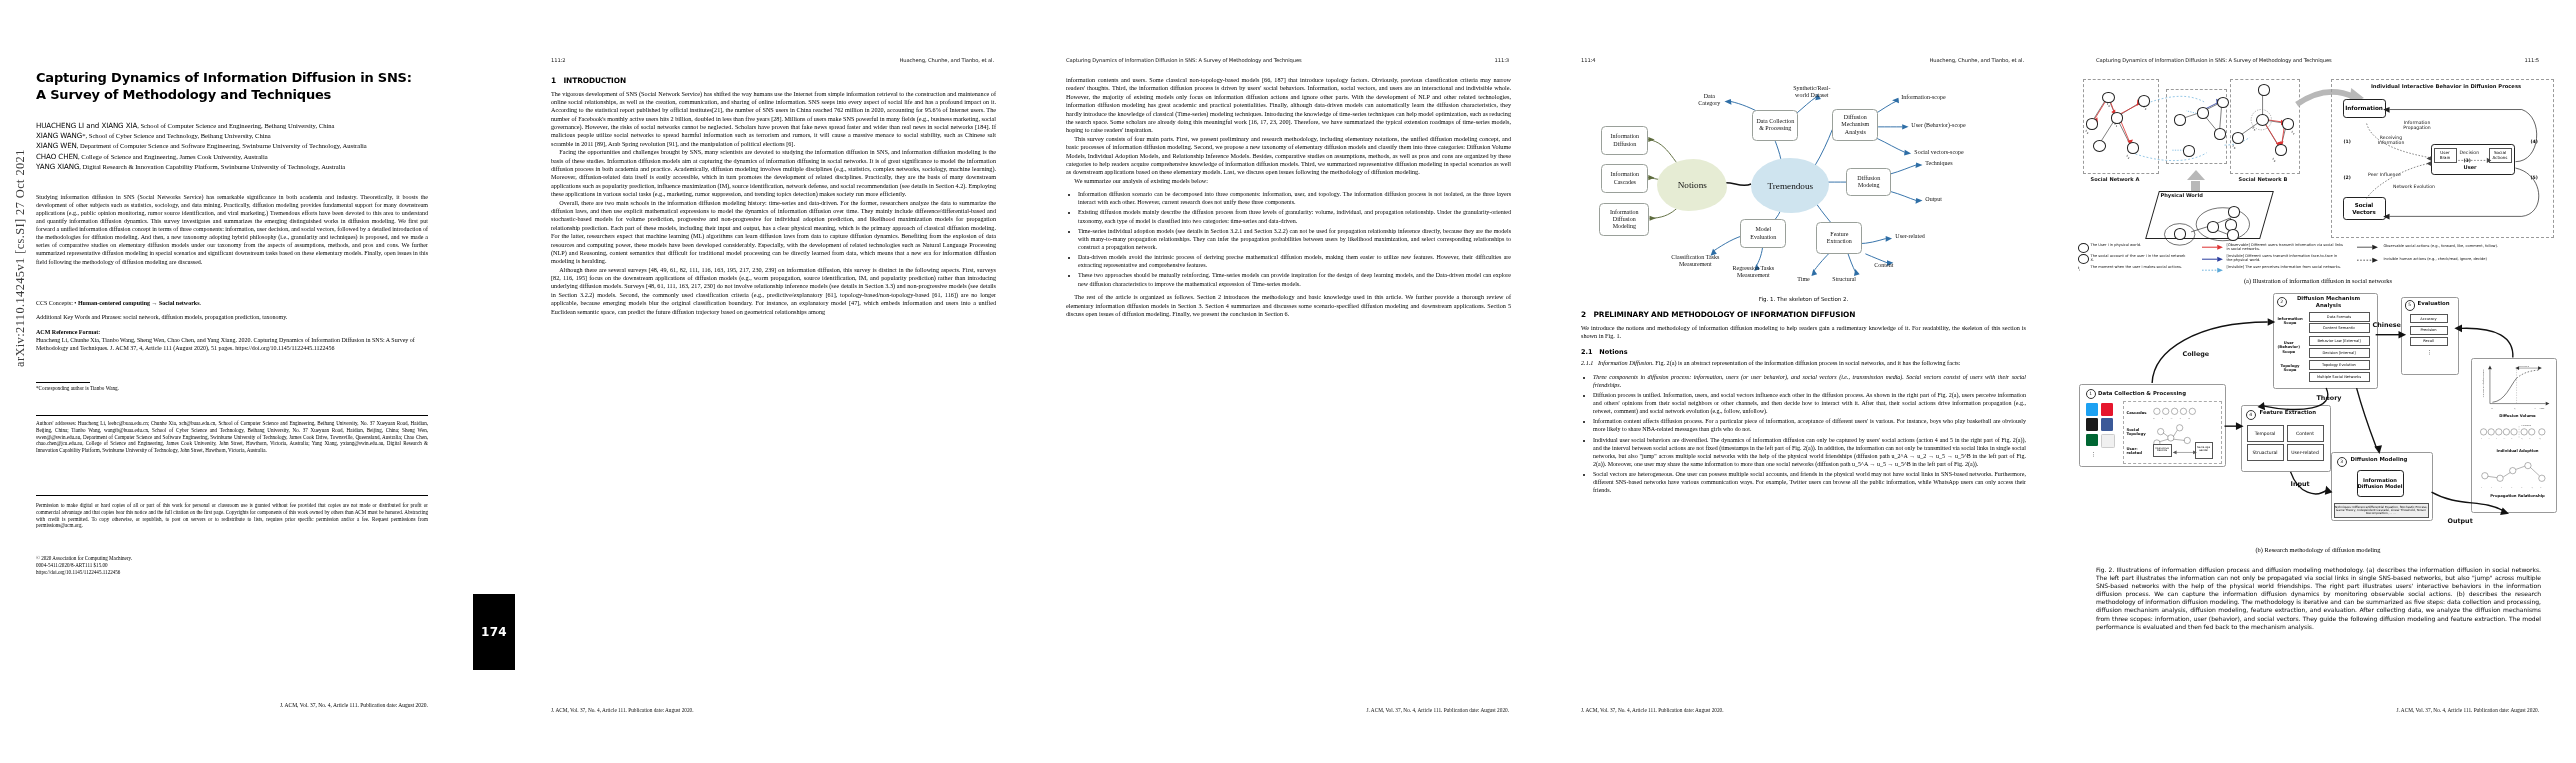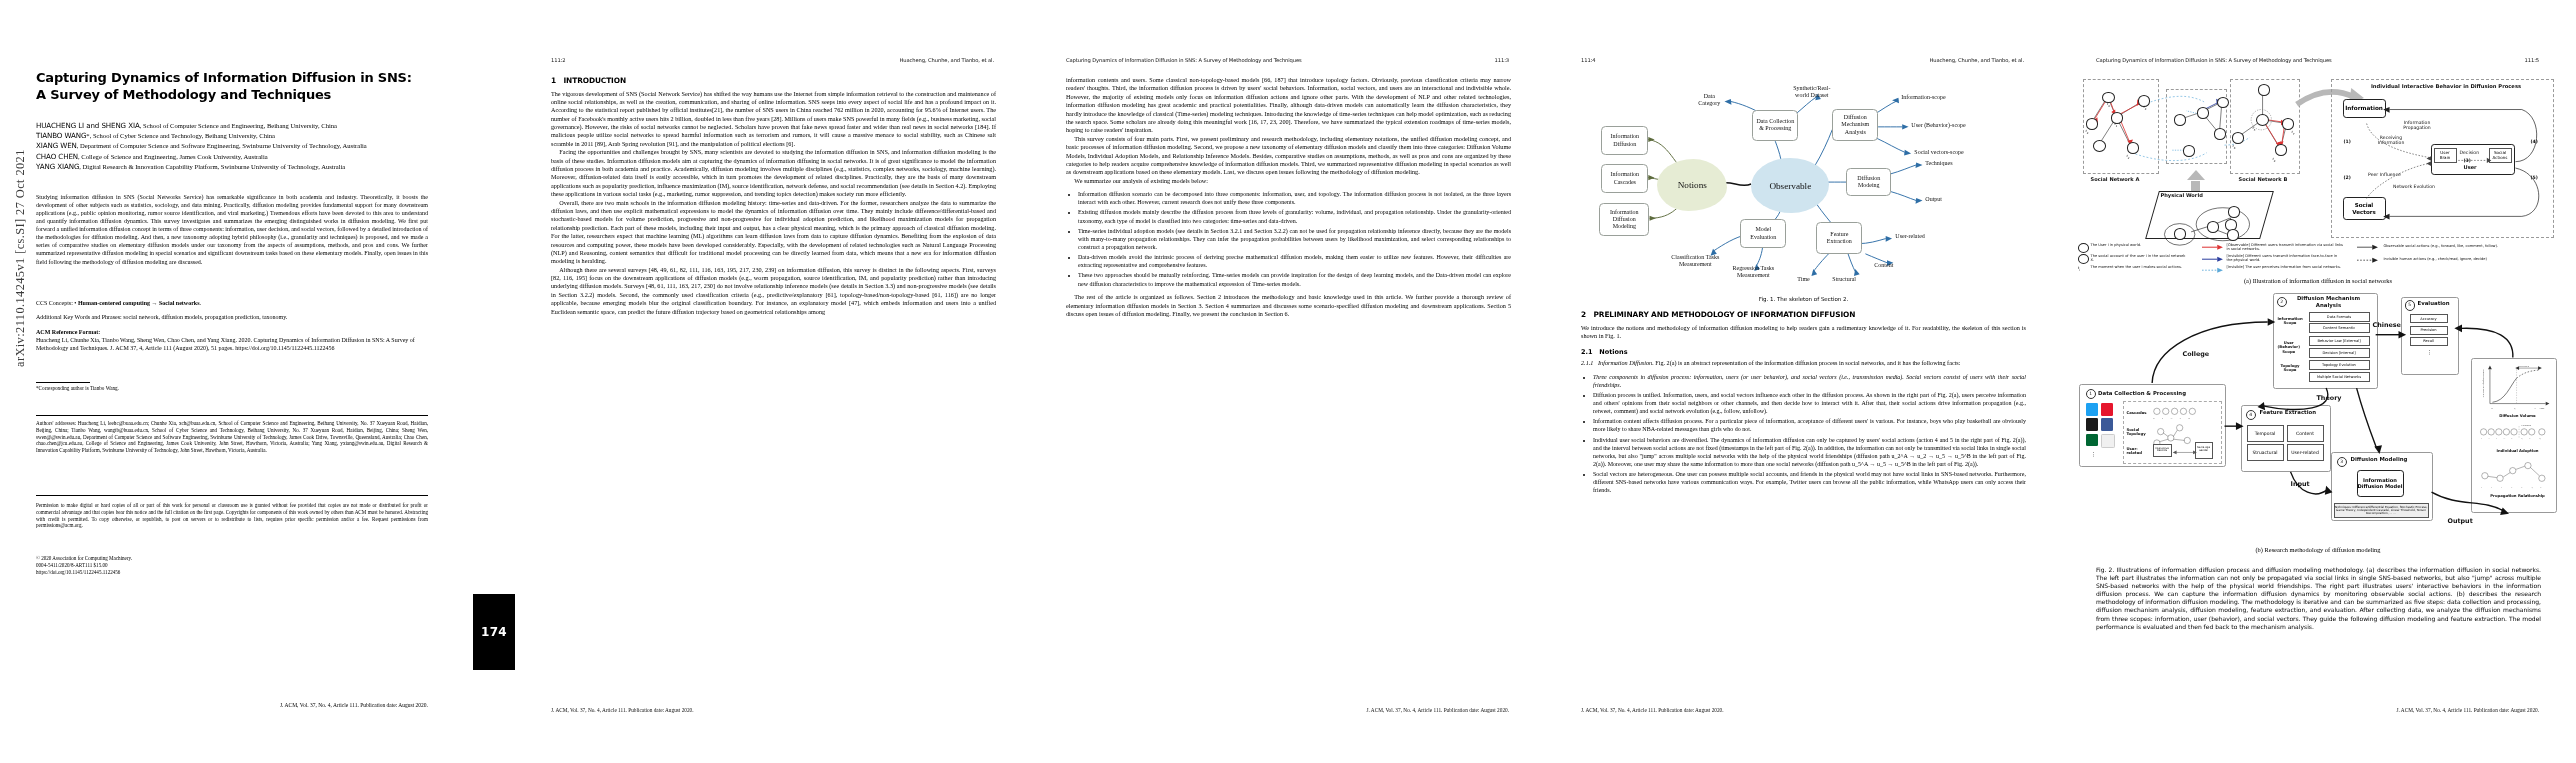--- a/index.html
+++ b/index.html
@@ -103,22 +103,22 @@
 
 <div id="sheet">
 
   <div class="page p1">
 
     <div class="arxiv-stamp">arXiv:2110.14245v1  [cs.SI]  27 Oct 2021</div>
 
     <div class="title">Capturing Dynamics of Information Diffusion in SNS: A Survey of Methodology and Techniques</div>
 
     <div class="authors">
-      <div><span class="nm">HUACHENG LI and SHENG XIA</span><span>, School of Computer Science and Engineering, Beihang University, China</span></div>
-      <div><span class="nm">TIANBO WANG</span><span>*, School of Cyber Science and Technology, Beihang University, China</span></div>
+      <div><span class="nm">HUACHENG LI and XIANG XIA</span><span>, School of Computer Science and Engineering, Beihang University, China</span></div>
+      <div><span class="nm">XIANG WANG</span><span>*, School of Cyber Science and Technology, Beihang University, China</span></div>
       <div><span class="nm">XIANG WEN</span><span>, Department of Computer Science and Software Engineering, Swinburne University of Technology, Australia</span></div>
       <div><span class="nm">CHAO CHEN</span><span>, College of Science and Engineering, James Cook University, Australia</span></div>
       <div><span class="nm">YANG XIANG</span><span>, Digital Research &amp; Innovation Capability Platform, Swinburne University of Technology, Australia</span></div>
     </div>
 
     <div class="abs">Studying information diffusion in SNS (Social Networks Service) has remarkable significance in both academia and industry. Theoretically, it boosts the development of other subjects such as statistics, sociology, and data mining. Practically, diffusion modeling provides fundamental support for many downstream applications (e.g., public opinion monitoring, rumor source identification, and viral marketing.) Tremendous efforts have been devoted to this area to understand and quantify information diffusion dynamics. This survey investigates and summarizes the emerging distinguished works in diffusion modeling. We first put forward a unified information diffusion concept in terms of three components: information, user decision, and social vectors, followed by a detailed introduction of the methodologies for diffusion modeling. And then, a new taxonomy adopting hybrid philosophy (i.e., granularity and techniques) is proposed, and we made a series of comparative studies on elementary diffusion models under our taxonomy from the aspects of assumptions, methods, and pros and cons. We further summarized representative diffusion modeling in special scenarios and significant downstream tasks based on these elementary models. Finally, open issues in this field following the methodology of diffusion modeling are discussed.</div>
 
     <div class="ccs"><span>CCS Concepts: • </span><b>Human-centered computing</b><b> → </b><b>Social networks</b><span>.</span></div>
 
     <div class="kw">Additional Key Words and Phrases: social network, diffusion models, propagation prediction, taxonomy.</div>
@@ -237,21 +237,21 @@
           <polygon points="464,312 462,323 471,320"></polygon>
           <polygon points="514,298 524,302 514,307"></polygon>
         </g>
         <path d="M248 178 C 268 170, 282 186, 300 178" fill="none" stroke="#111" stroke-width="2.4"></path>
       </svg>
 
       <div class="cloud n" style="left:97px;top:88px;width:70px;height:52px;border-radius:52% 48% 55% 45% / 50% 55% 45% 50%;">
         <span>Notions</span>
       </div>
       <div class="cloud m" style="left:191px;top:87px;width:78px;height:55px;border-radius:50% 50% 48% 52% / 52% 48% 52% 48%;">
-        <span>Observable</span>
+        <span>Tremendous</span>
       </div>
 
       <div class="mm-node" style="left:41px;top:55px;width:47px;height:29px;">
         <span>Information Diffusion</span>
         </div>
       <div class="mm-node" style="left:41px;top:93px;width:47px;height:29px;">
         <span>Information Cascades</span>
         </div>
       <div class="mm-node" style="left:39px;top:132px;width:50px;height:33px;">
         <span>Information Diffusion Modeling</span>

